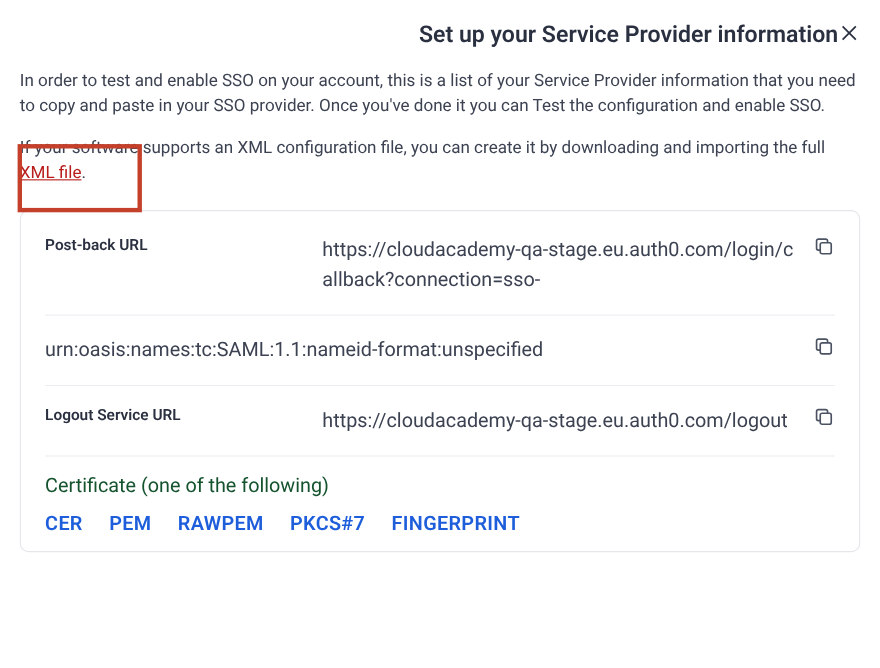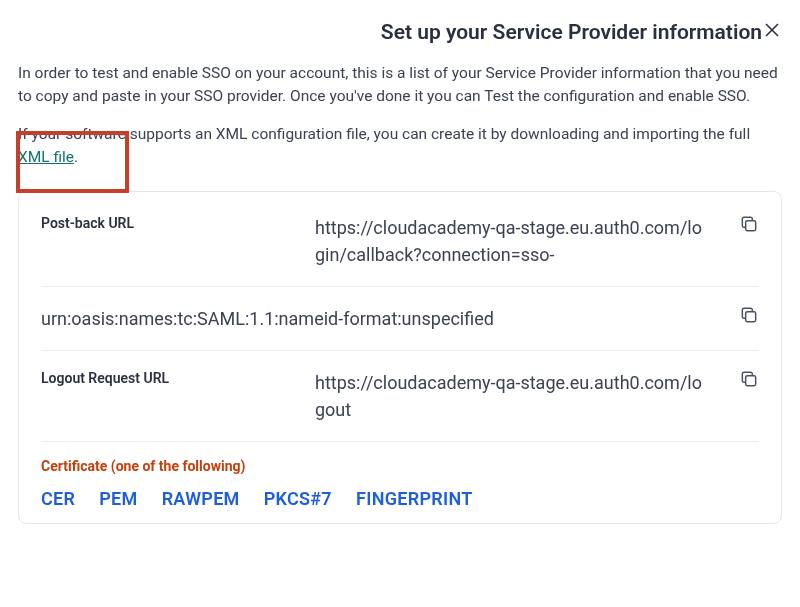--- a/index.html
+++ b/index.html
@@ -31,21 +31,21 @@
       padding: 2px;
     }
     .close-btn svg { display: block; }
     p.description {
       font-size: 15.5px;
       line-height: 1.5;
       color: #3c4252;
       margin-bottom: 14px;
     }
     p.description .xml-link {
-      color: #0f766e;
+      color: #b91c1c;
       text-decoration: underline;
       cursor: pointer;
     }
     .redbox {
       position: absolute;
       border: 4px solid #c4402b;
       left: 16px;
       top: 131px;
       width: 113px;
       height: 62px;
@@ -55,21 +55,20 @@
       border: 1px solid #e4e6ea;
       border-radius: 8px;
       padding: 4px 22px 14px 22px;
       margin-top: 22px;
     }
     .row {
       display: flex;
       align-items: flex-start;
       padding: 18px 0;
       border-bottom: 1px solid #eceef1;
-      gap: 22px;
     }
     .row:last-of-type { border-bottom: none; }
     .row-label {
       flex: 0 0 252px;
       font-size: 14px;
       font-weight: 600;
       color: #2a3040;
       padding-top: 1px;
     }
     .row-value {
@@ -86,23 +85,23 @@
       border: none;
       cursor: pointer;
       color: #4b5363;
       padding: 0;
     }
     .copy-btn svg { display: block; }
     .cert-row {
       padding-top: 16px;
     }
     .cert-label {
-      font-size: 14px;
-      font-weight: 700;
-      color: #c2410c;
+      font-size: 18px;
+      font-weight: 400;
+      color: #14532d;
       margin-bottom: 14px;
     }
     .cert-formats {
       display: flex;
       gap: 24px;
     }
     .cert-formats a {
       color: #1e5edb;
       font-size: 18px;
       font-weight: 600;
@@ -157,21 +156,21 @@
       <span>
         <svg width="20" height="20" viewBox="0 0 24 24" fill="none" stroke="currentColor" stroke-width="1.8">
             <rect x="8" y="8" width="12" height="12" rx="2"></rect>
             <path d="M16 8V6a2 2 0 0 0-2-2H6a2 2 0 0 0-2 2v8a2 2 0 0 0 2 2h2"></path>
           </svg>
       </span>
     </button>
   </div>
 
   <div class="row">
-    <div class="row-label">Logout Request URL</div>
+    <div class="row-label">Logout Service URL</div>
     <div class="row-value">https://cloudacademy-qa-stage.eu.auth0.com/logout</div>
     <button class="copy-btn">
       <span>
         <svg width="20" height="20" viewBox="0 0 24 24" fill="none" stroke="currentColor" stroke-width="1.8">
             <rect x="8" y="8" width="12" height="12" rx="2"></rect>
             <path d="M16 8V6a2 2 0 0 0-2-2H6a2 2 0 0 0-2 2v8a2 2 0 0 0 2 2h2"></path>
           </svg>
       </span>
     </button>
   </div>

